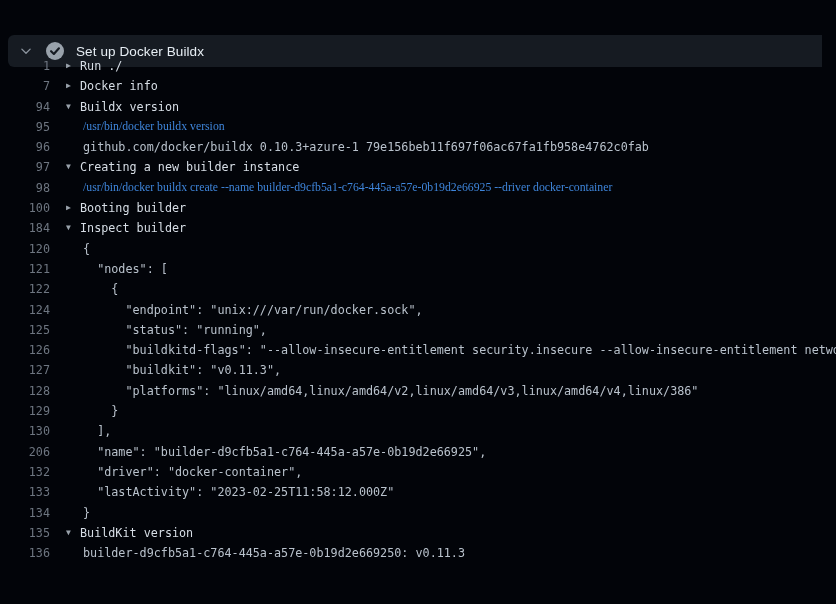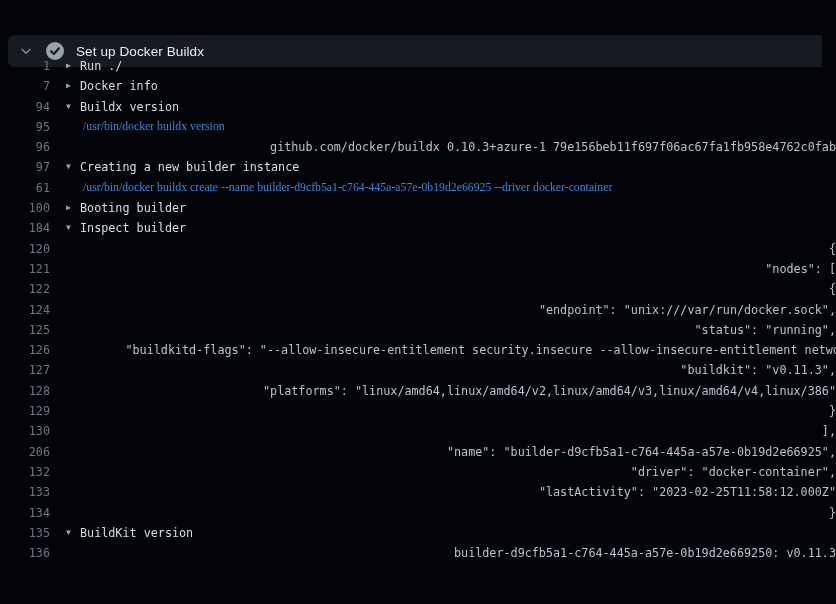--- a/index.html
+++ b/index.html
@@ -73,21 +73,21 @@
   }
   .row .text {
     position: absolute;
     left: 83px; top: 0; right: 0;
     overflow: hidden;
     display: block;
   }
   .row.group { cursor: pointer; }
   .row.group .text { left: 80px; color: var(--group-text); }
   .row.command .text { color: var(--command-text); font-family: Liberation Serif, serif; }
-  .row.output .text { color: var(--output-text); text-align: right; }
+  .row.output .text { color: var(--output-text); }
 </style>
 </head>
 <body>
 
 <div class="step-header">
   <span class="chev">
     <svg width="12" height="12" viewBox="0 0 16 16">
       <path d="M2.5 5.5 L8 11 L13.5 5.5" fill="none" stroke="#8b949e" stroke-width="1.8" stroke-linecap="round" stroke-linejoin="round"></path>
     </svg>
   </span>
@@ -125,21 +125,21 @@
     <span class="num">96</span>
     <span class="marker"></span>
     <span class="text">github.com/docker/buildx 0.10.3+azure-1 79e156beb11f697f06ac67fa1fb958e4762c0fab</span>
   </div>
     <div class="row group">
     <span class="num">97</span>
     <span class="marker">▼</span>
     <span class="text">Creating a new builder instance</span>
   </div>
     <div class="row command">
-    <span class="num">61</span>
+    <span class="num">98</span>
     <span class="marker"></span>
     <span class="text">/usr/bin/docker buildx create --name builder-d9cfb5a1-c764-445a-a57e-0b19d2e66925 --driver docker-container</span>
   </div>
     <div class="row group">
     <span class="num">100</span>
     <span class="marker">▶</span>
     <span class="text">Booting builder</span>
   </div>
     <div class="row group">
     <span class="num">184</span>

